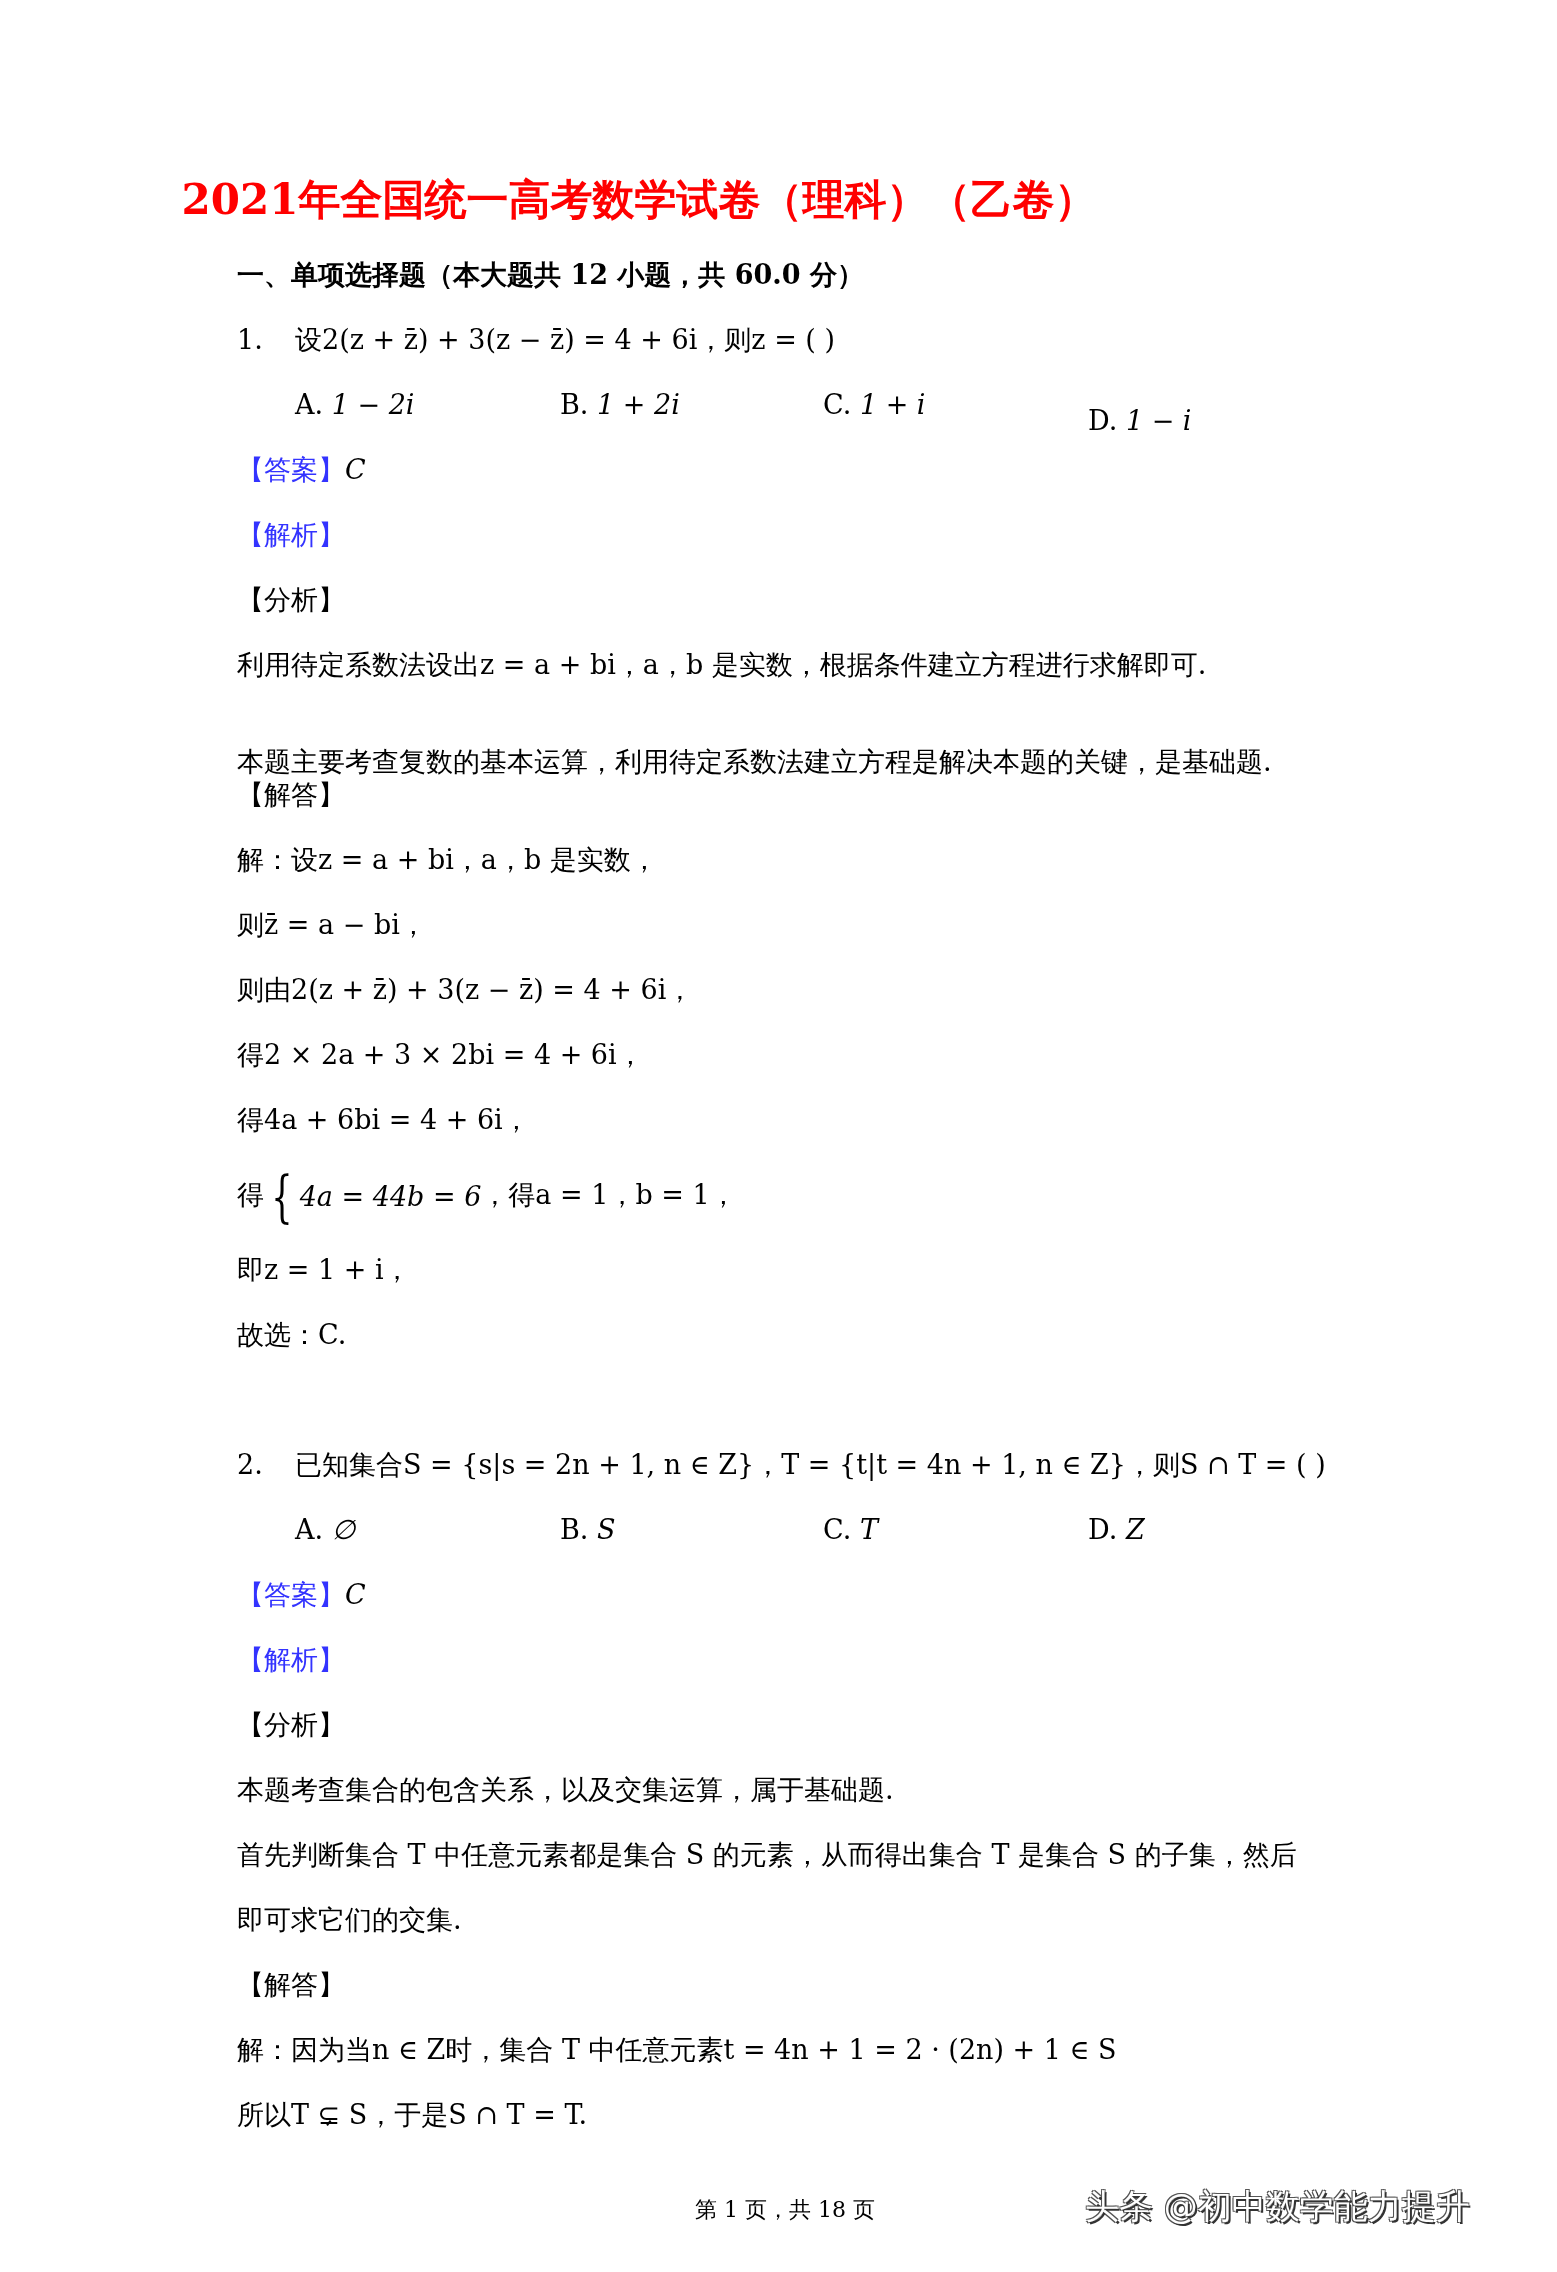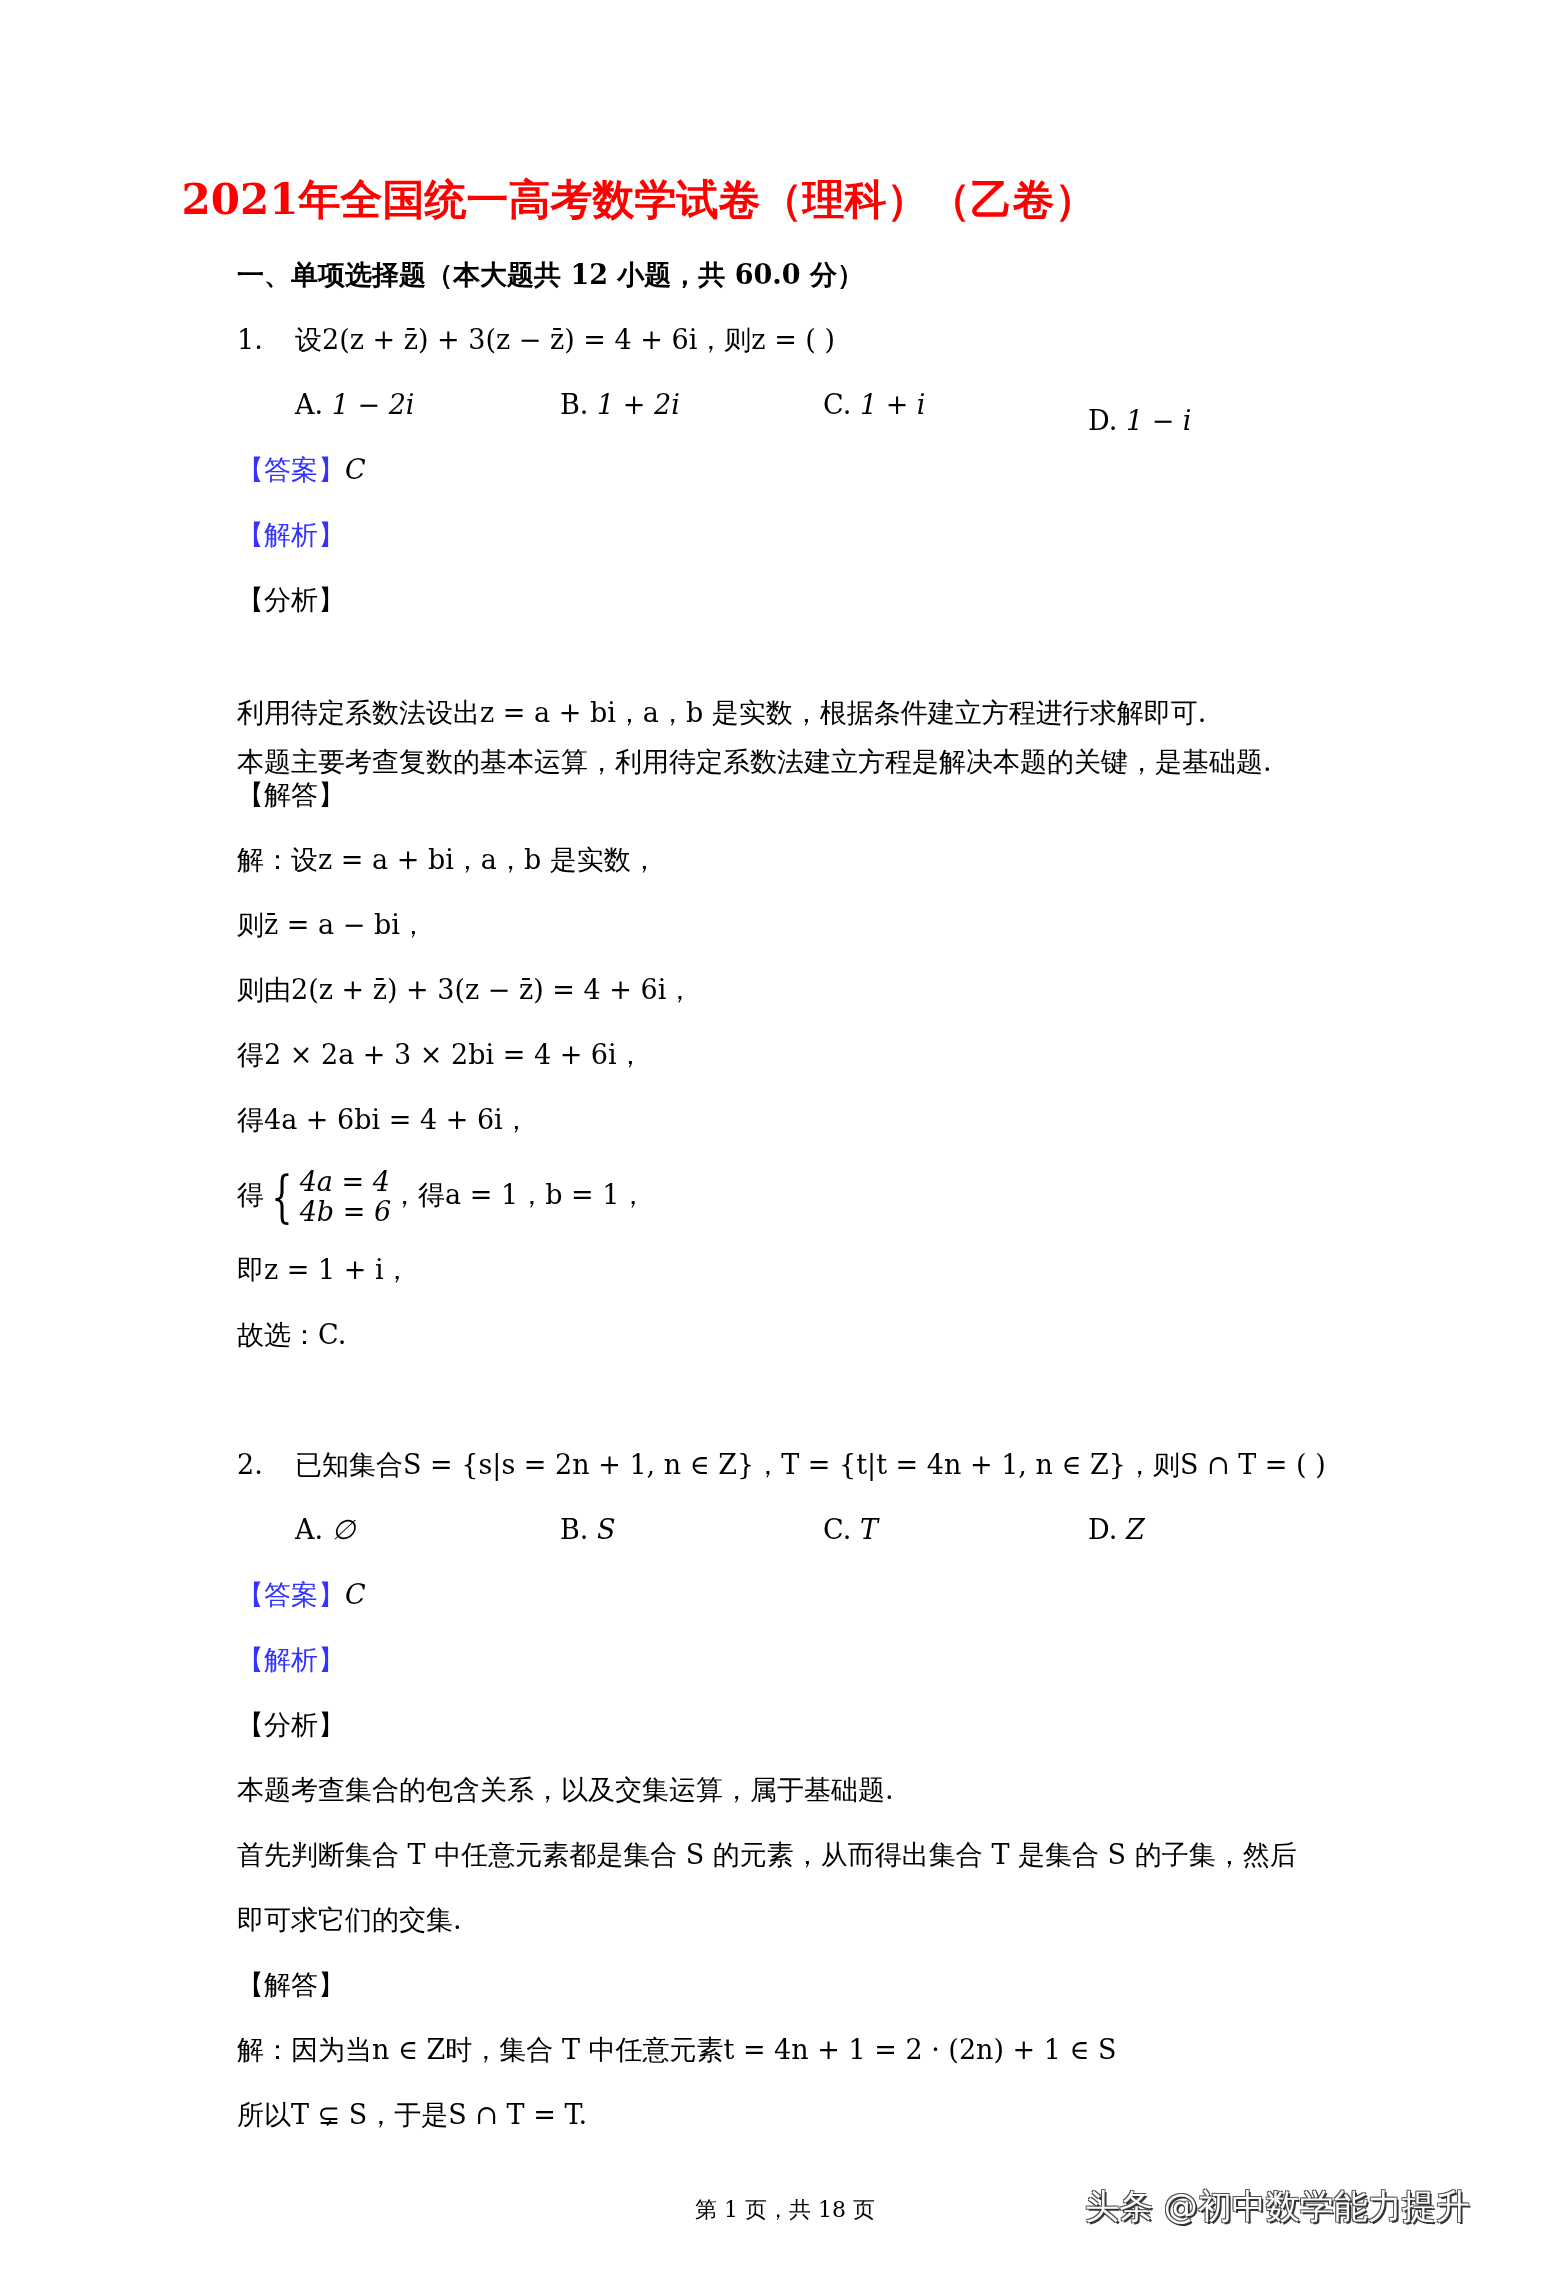--- a/index.html
+++ b/index.html
@@ -9,21 +9,21 @@
   .title { position: absolute; top: 176px; left: 0; width: 1278px; text-align: center;
            font-size: 42px; font-weight: bold; color: #ff0000; line-height: 48px;
            font-family: "DejaVu Serif", "Liberation Serif", serif; }
   .section { font-weight: bold; }
   .qnum { display: inline-block; width: 58px; }
   .it { font-style: italic; }
   .opt { position: absolute; font-size: 27px; line-height: 36px; white-space: nowrap; }
   .blue { color: #3333ff; }
   .brace { display: inline-flex; align-items: center; vertical-align: middle; }
   .brace .b { font-size: 56px; line-height: 56px; font-weight: 100; transform: scaleX(0.6); display: inline-block; }
-  .brace .stack { display: inline-flex; flex-direction: column; line-height: 30px; font-size: 27px; }
+  .brace .stack { display: inline-flex; line-height: 30px; font-size: 27px; }
   .footer { position: absolute; top: 2195px; left: 695px; font-size: 22px; line-height: 30px; }
   .watermark { position: absolute; top: 2186px; left: 1085px; font-size: 34px; line-height: 40px;
                color: #ffffff; font-family: "DejaVu Sans", "Liberation Sans", sans-serif;
                text-shadow: 2px 2px 0 #333, -1px -1px 0 #555, 1px -1px 0 #555, -1px 1px 0 #555; }
 </style>
 </head>
 <body>
 
 <div>
 
@@ -38,21 +38,21 @@
   <div class="opt" style="top:387px; left:295px;"><span>A.</span> <span class="it">1 − 2i</span></div>
   <div class="opt" style="top:387px; left:560px;"><span>B.</span> <span class="it">1 + 2i</span></div>
   <div class="opt" style="top:387px; left:823px;"><span>C.</span> <span class="it">1 + i</span></div>
   <div class="opt" style="top:387px; left:1088px;margin-top:16px;"><span>D.</span> <span class="it">1 − i</span></div>
 
   <div class="line" style="top:452px;">
     <span class="blue">【答案】</span><span class="it">C</span>
   </div>
   <div class="line blue" style="top:517px;">【解析】</div>
   <div class="line" style="top:582px;">【分析】</div>
-  <div class="line" style="top:647px;margin-top:48px;">利用待定系数法设出z = a + bi，a，b 是实数，根据条件建立方程进行求解即可.</div>
+  <div class="line" style="top:647px;">利用待定系数法设出z = a + bi，a，b 是实数，根据条件建立方程进行求解即可.</div>
   <div class="line" style="top:744px;">本题主要考查复数的基本运算，利用待定系数法建立方程是解决本题的关键，是基础题.</div>
   <div class="line" style="top:777px;">【解答】</div>
   <div class="line" style="top:842px;">解：设z = a + bi，a，b 是实数，</div>
   <div class="line" style="top:907px;">则z̄ = a − bi，</div>
   <div class="line" style="top:972px;">则由2(z + z̄) + 3(z − z̄) = 4 + 6i，</div>
   <div class="line" style="top:1037px;">得2 × 2a + 3 × 2bi = 4 + 6i，</div>
   <div class="line" style="top:1102px;">得4a + 6bi = 4 + 6i，</div>
 
   <div class="line" style="top:1165px; line-height:60px;">
     <span>得</span><span class="brace">

